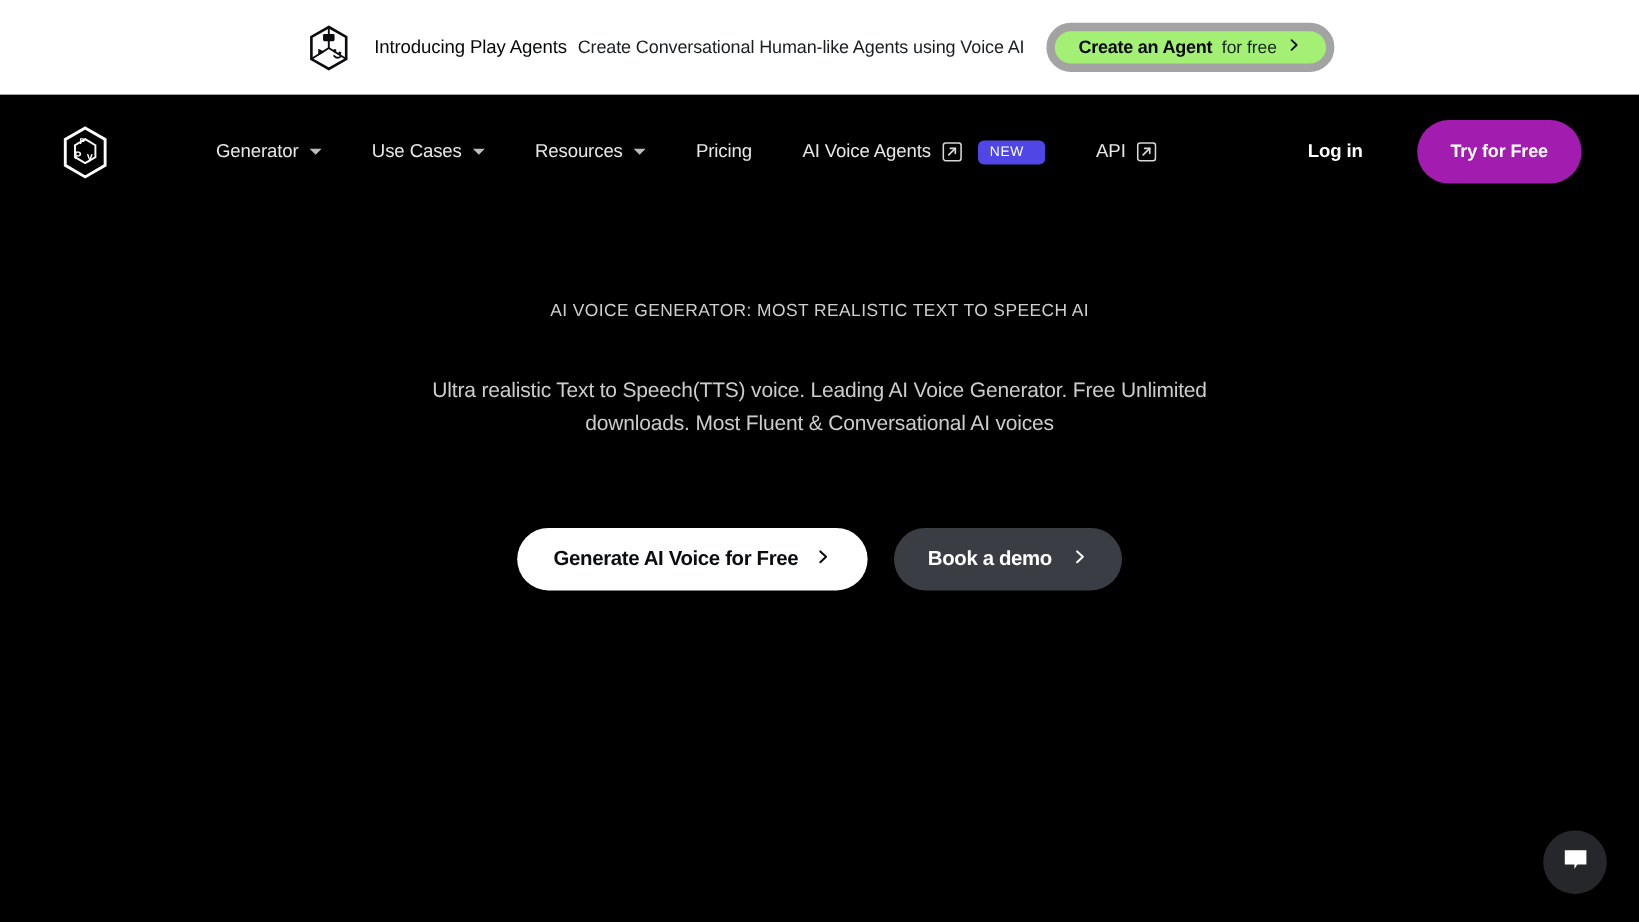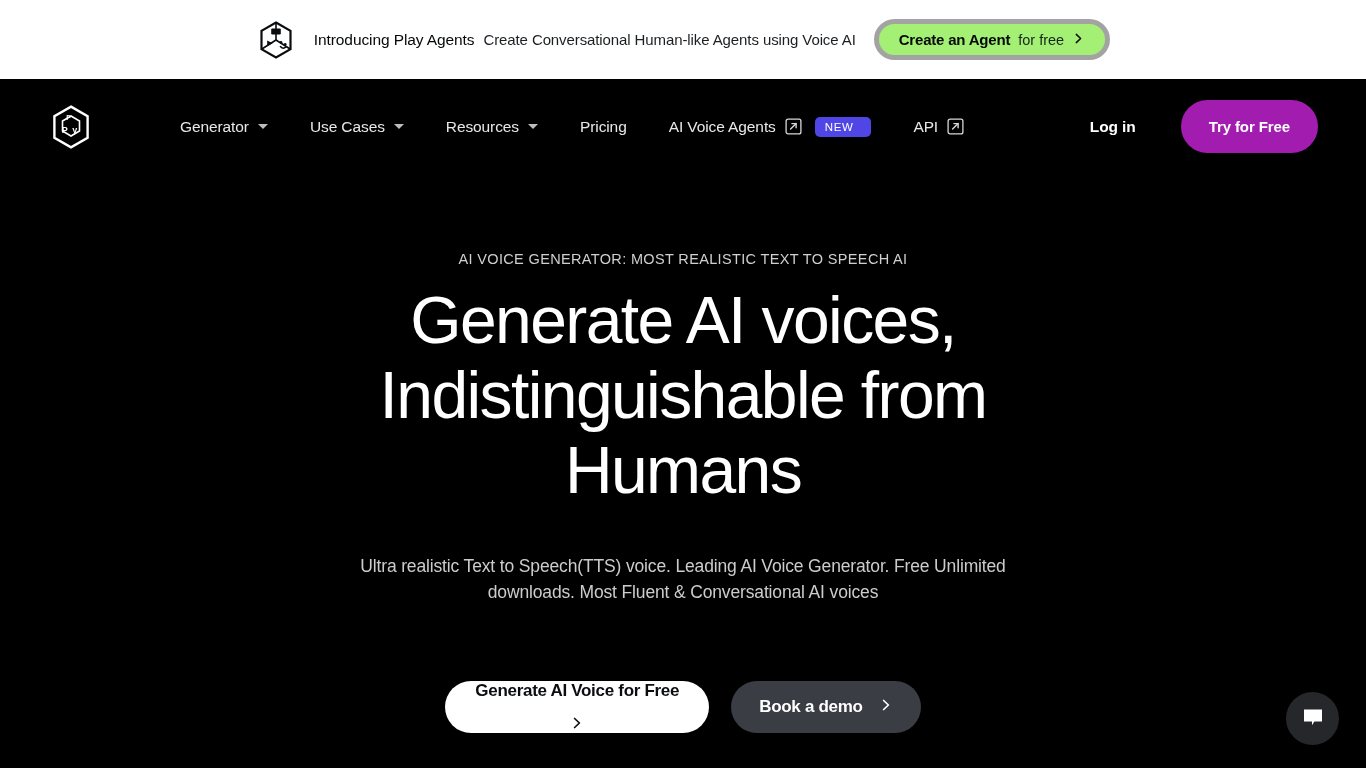--- a/index.html
+++ b/index.html
@@ -27,21 +27,21 @@
     font-size:15.5px; font-weight:normal; color:#06080a;
     letter-spacing:-0.1px; white-space:nowrap;
   }
   .banner-sub{
     font-size:15px; color:#1c1f22; margin-left:9px;
     white-space:nowrap; letter-spacing:-0.1px;
   }
   .banner-cta{
     margin-left:18px;
     background:#a3f075;
-    border:5px solid #a3a3a3;
+    border:7px solid #a3a3a3;
     border-radius:999px;
     height:41px; padding:0 20px;
     display:flex; align-items:center; gap:8px;
     cursor:pointer;
     white-space:nowrap;
   }
   .banner-cta-strong{ font-size:15px; font-weight:bold; color:#06080a; letter-spacing:-0.2px;}
   .banner-cta-light{ font-size:14.5px; font-weight:400; color:#17251a; }
   .chev{ display:inline-block; }
 
@@ -121,21 +121,21 @@
   }
   .cta-row{
     margin-top:75px;
     display:flex; align-items:center; gap:22px;
   }
   .cta-primary{
     background:#fff; color:#0b0d10;
     border-radius:999px; height:52px;
     display:flex; align-items:center; gap:14px;
     padding:0 30px; font-size:17px; font-weight:bold;
-    cursor:pointer; white-space:nowrap; letter-spacing:-0.3px;flex-direction:column;
+    cursor:pointer; white-space:nowrap; letter-spacing:-0.3px;
   }
   .cta-secondary{
     background:#3a3d43; color:#fff;
     border-radius:999px; height:52px;
     display:flex; align-items:center; gap:16px;
     padding:0 28px; font-size:17px; font-weight:bold;
     cursor:pointer; white-space:nowrap; letter-spacing:-0.3px;
   }
 
   
@@ -244,21 +244,20 @@
     <div class="nav-login">Log in</div>
     <div class="nav-try">Try for Free</div>
   </div>
 
 </div>
 
 <div class="hero">
 
   <div class="eyebrow">AI VOICE GENERATOR: MOST REALISTIC TEXT TO SPEECH AI</div>
 
-  <h1 class="headline">Generate AI voices, Indistinguishable from Humans</h1>
 
   <p class="subtitle">Ultra realistic Text to Speech(TTS) voice. Leading AI Voice Generator. Free Unlimited downloads. Most Fluent &amp; Conversational AI voices</p>
 
   <div class="cta-row">
 
     <div class="cta-primary">
       <span>Generate AI Voice for Free</span>
       <span>
         <svg width="14" height="14" viewBox="0 0 14 14">
           <path d="M4.6 2.5 L9.4 7 L4.6 11.5" fill="none" stroke="#0b0d10" stroke-width="1.7" stroke-linecap="round" stroke-linejoin="round"></path>

